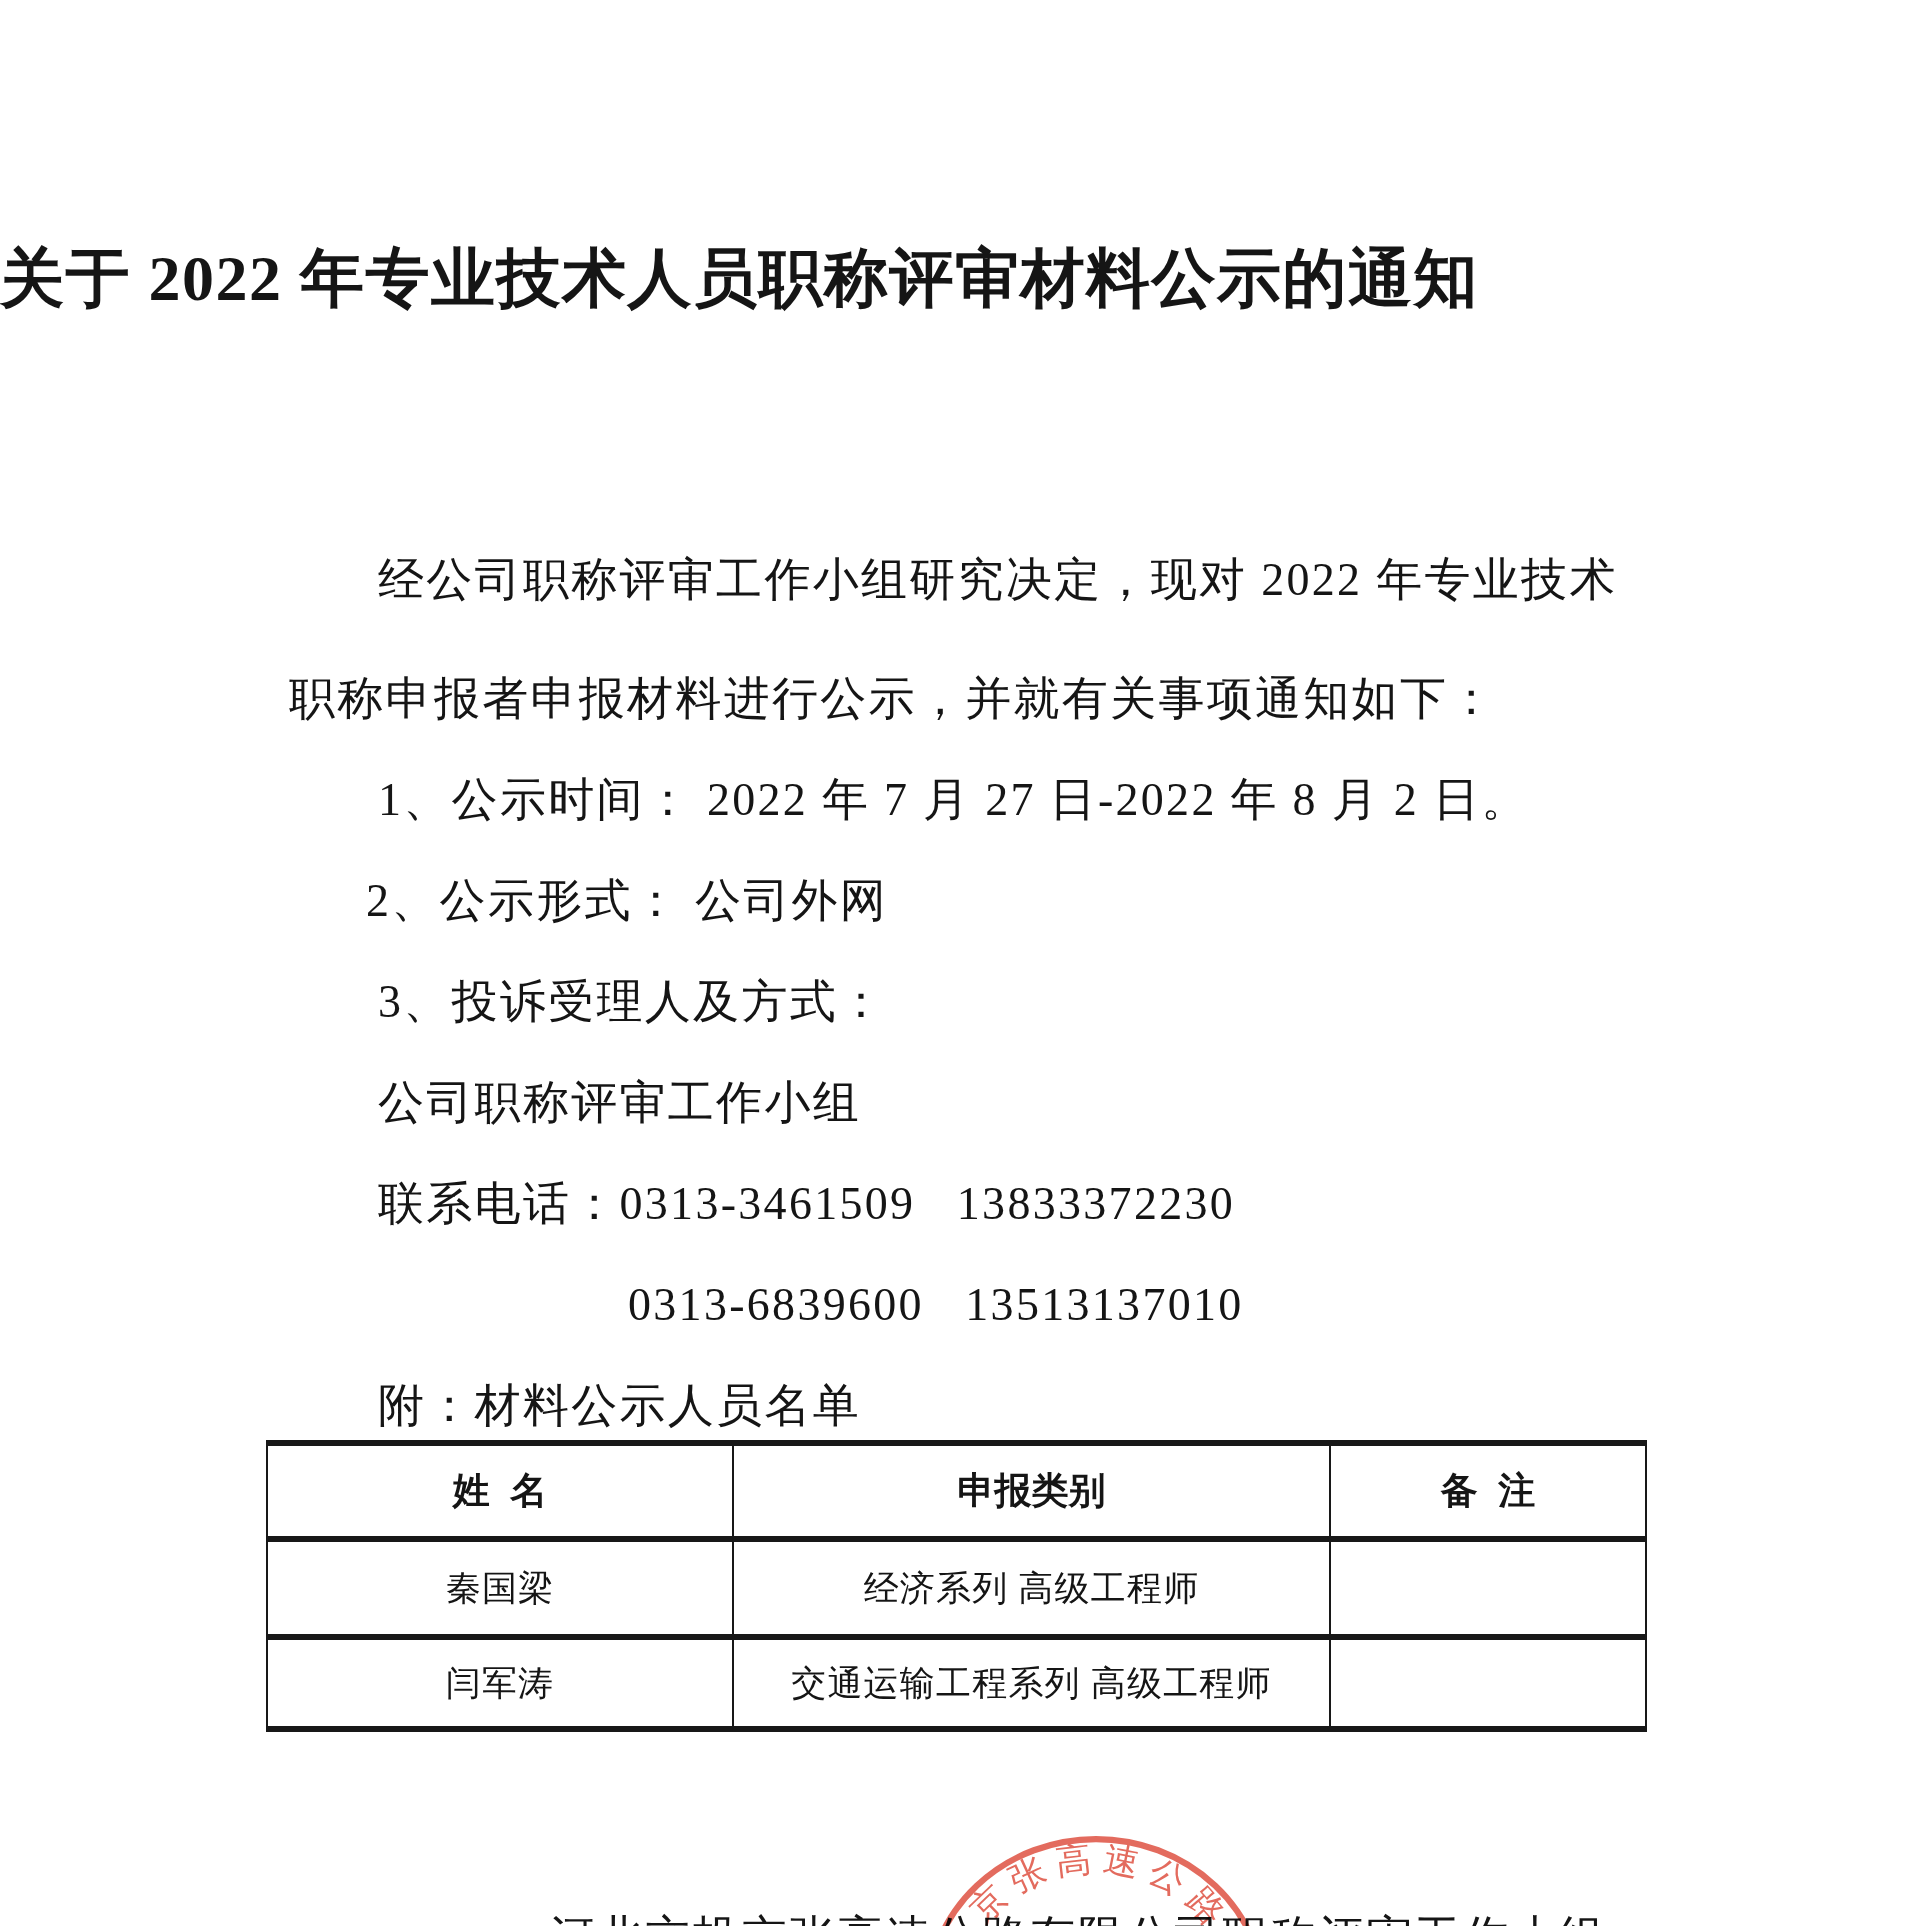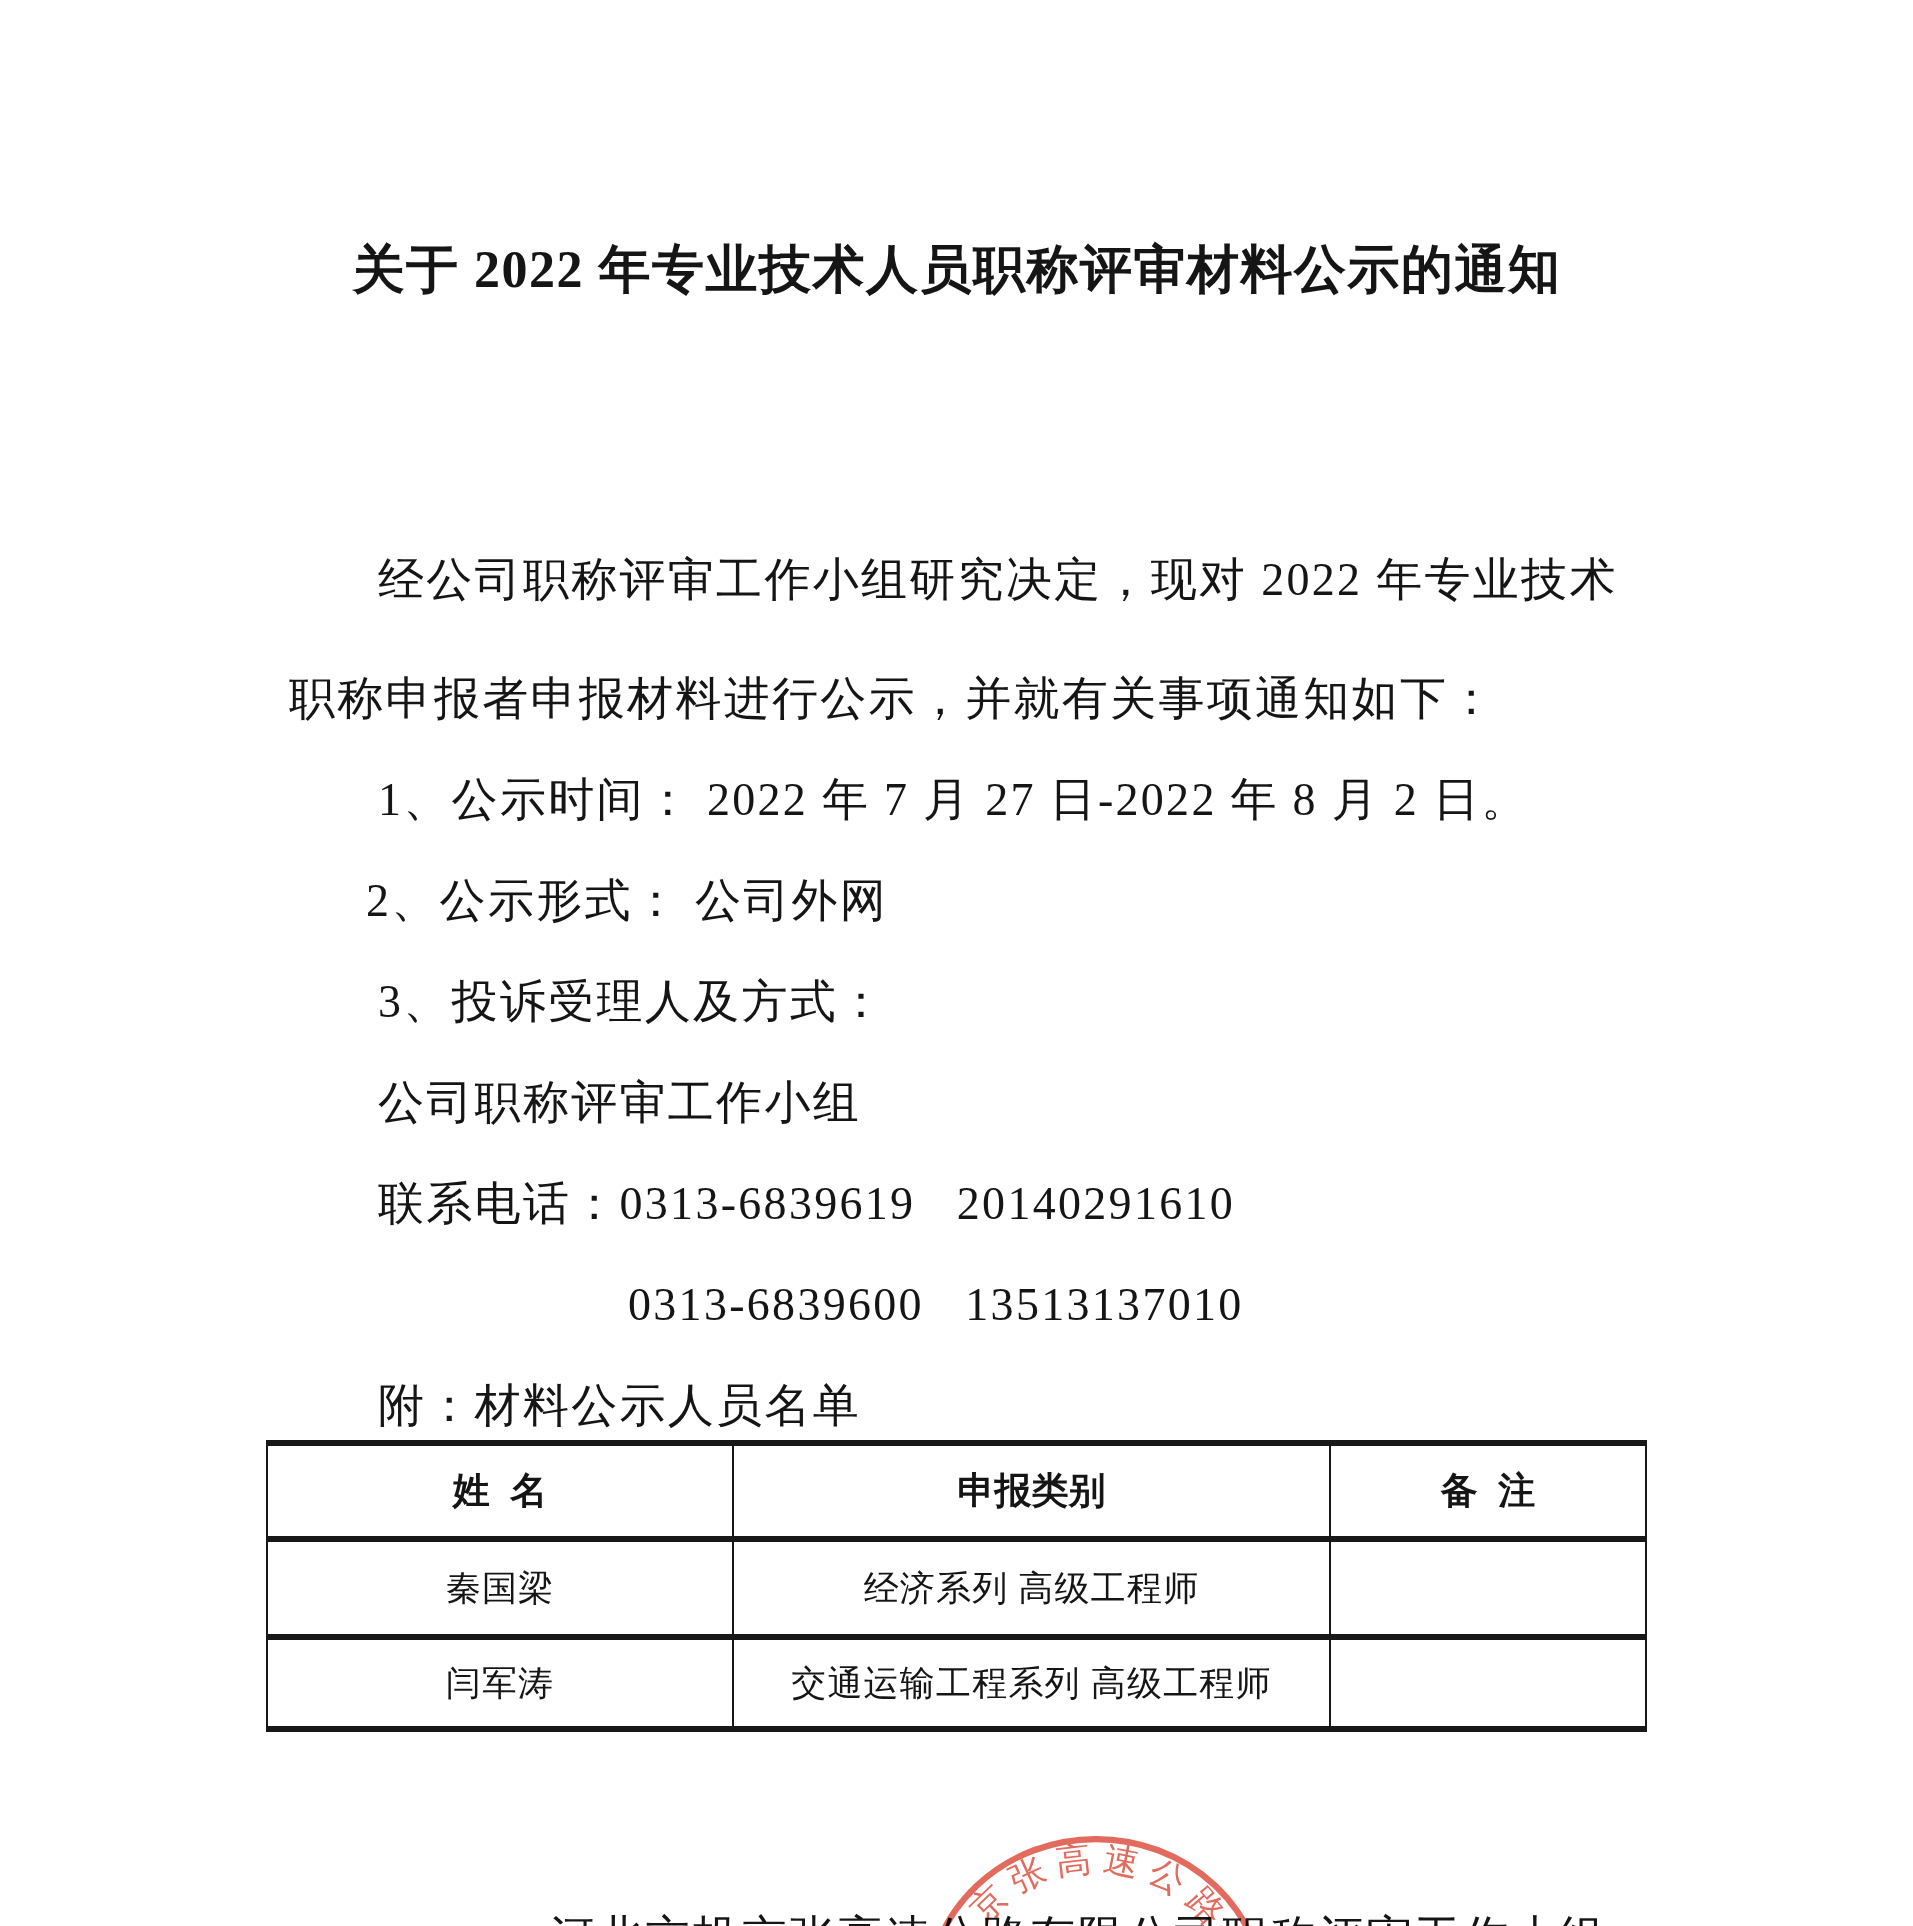--- a/index.html
+++ b/index.html
@@ -8,22 +8,21 @@
     width:1914px;
     height:2700px;
     background:#ffffff;
     overflow:hidden;
     font-family:"Liberation Serif","DejaVu Serif",serif;
     color:#151515;
   }
   .doc-title {
     position:absolute;
     top:235px; left:0; width:100%;
-    text-align:center;
-    font-size:52px;
+    font-size:64px;
     font-weight:700;
     letter-spacing:1.5px;
     white-space:pre;
   }
   .line {
     position:absolute;
     font-size:46px;
     line-height:1.2;
     white-space:pre;
     letter-spacing:2.3px;
@@ -96,21 +95,21 @@
 <div class="page">
 
   <div class="doc-title">关于 2022 年专业技术人员职称评审材料公示的通知</div>
 
   <div class="line l-body1">经公司职称评审工作小组研究决定，现对 2022 年专业技术</div>
   <div class="line l-body2">职称申报者申报材料进行公示，并就有关事项通知如下：</div>
   <div class="line l-item1">1、公示时间： 2022 年 7 月 27 日-2022 年 8 月 2 日。</div>
   <div class="line l-item2">2、公示形式： 公司外网</div>
   <div class="line l-item3">3、投诉受理人及方式：</div>
   <div class="line l-group">公司职称评审工作小组</div>
-  <div class="line l-phone1">联系电话：0313-6839619   20140291610</div>
+  <div class="line l-phone1">联系电话：0313-3461509   13833372230</div>
   <div class="line l-phone2">0313-6839600   13513137010</div>
   <div class="line l-attach">附：材料公示人员名单</div>
 
   <table class="doc-table">
     <thead>
       <tr class="row-header">
         <th class="col-name">姓  名</th>
         <th class="col-category">申报类别</th>
         <th class="col-remark">备  注</th>
       </tr>

